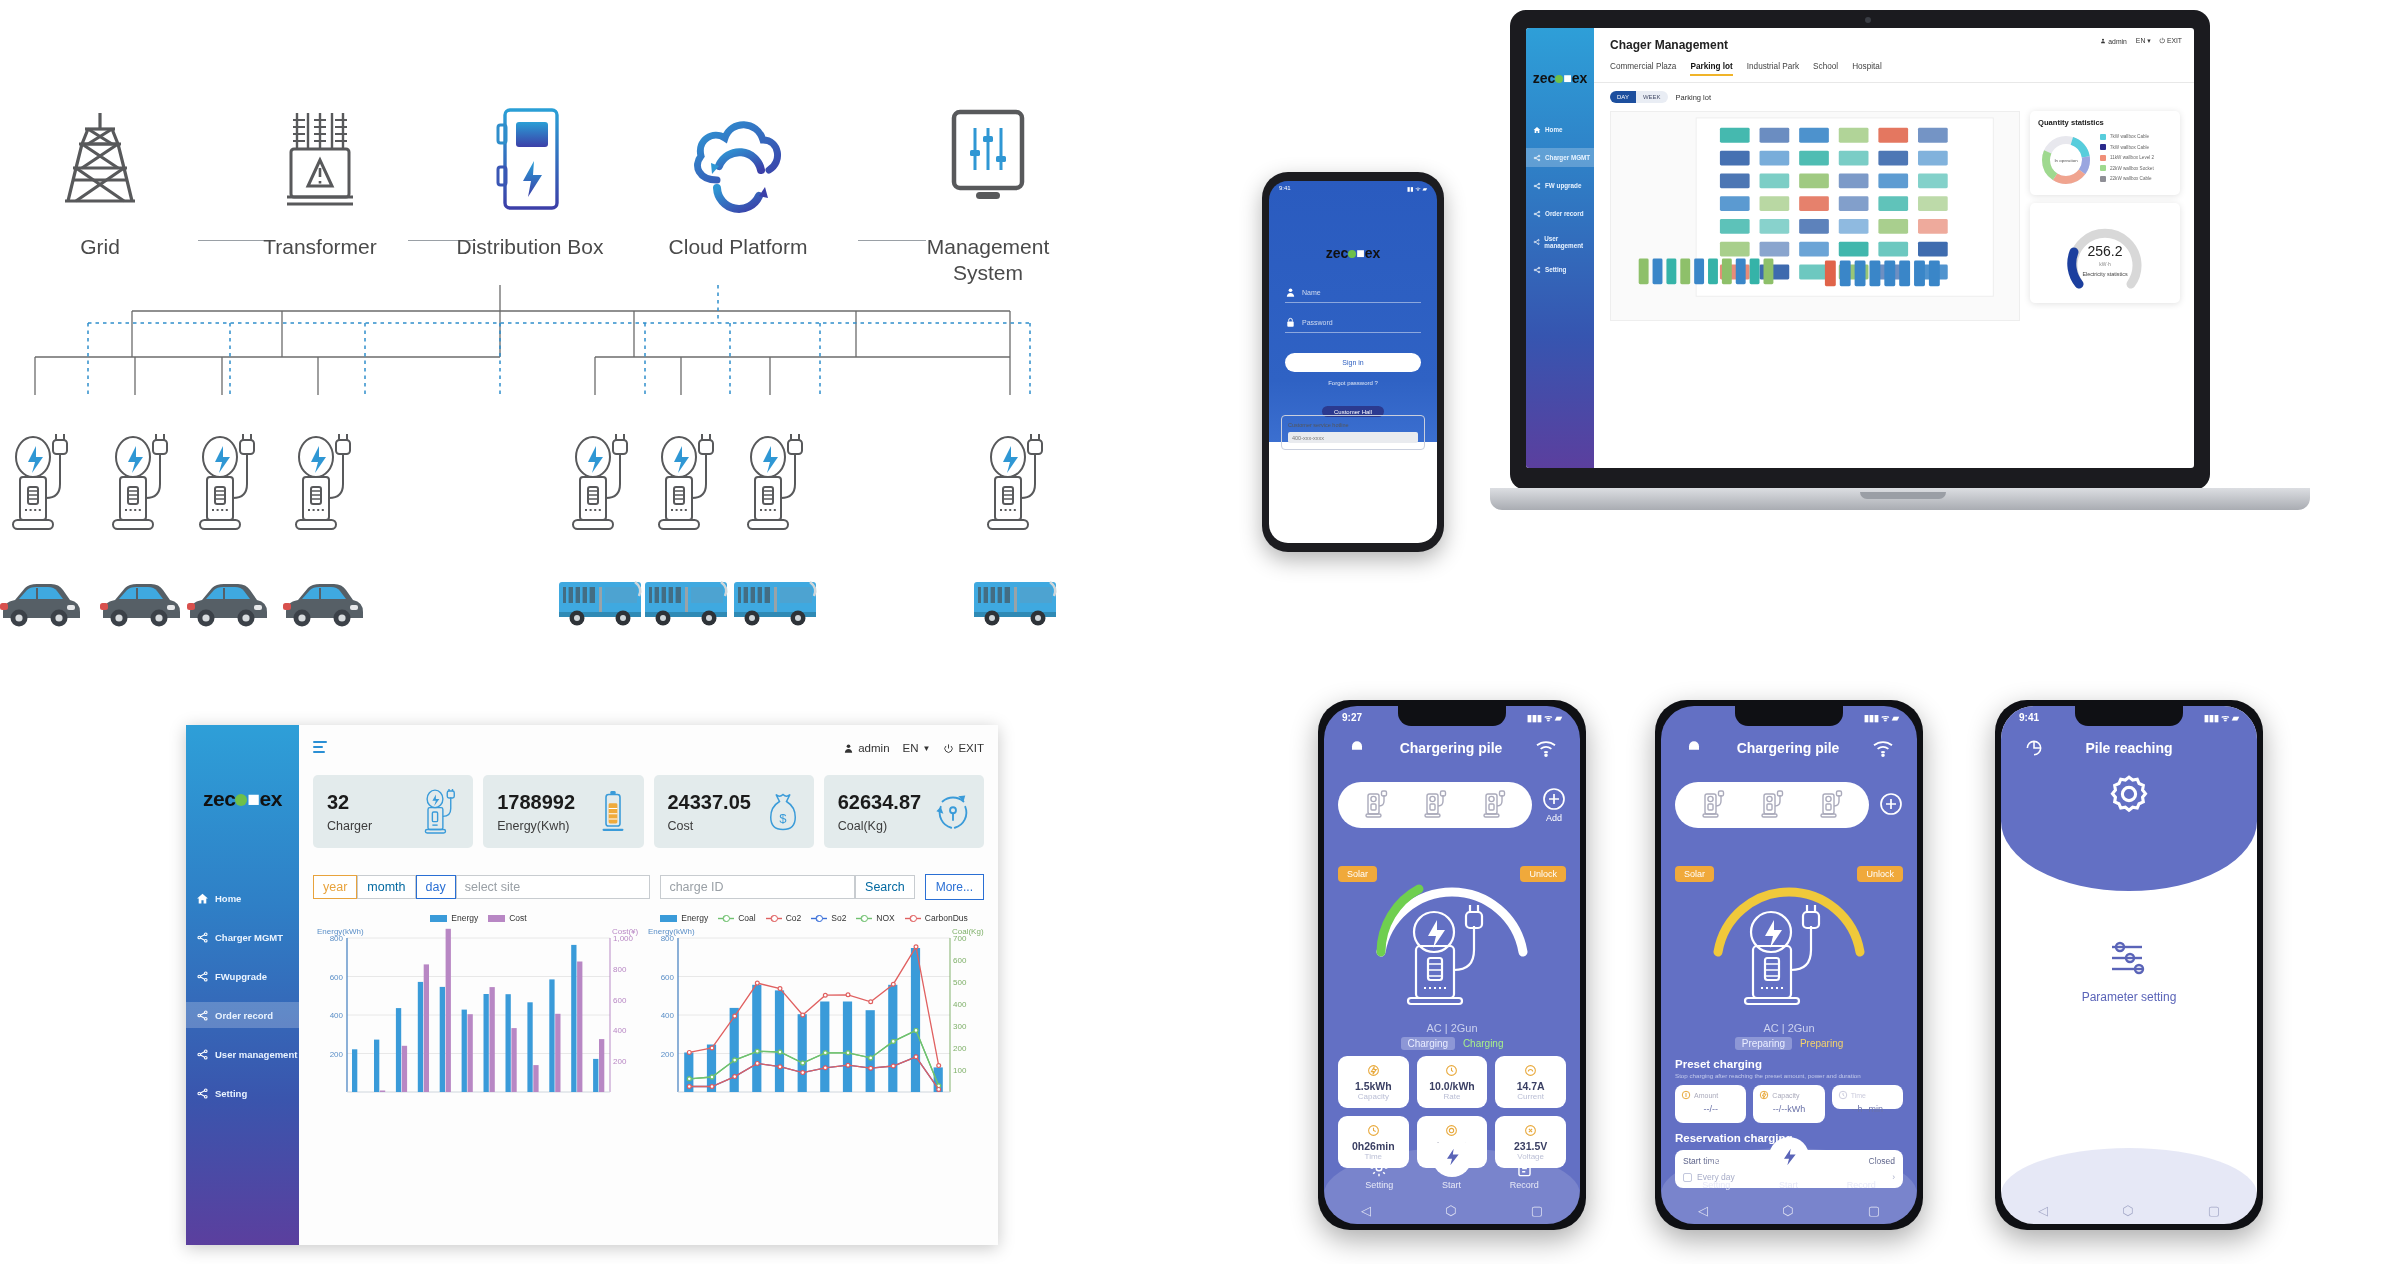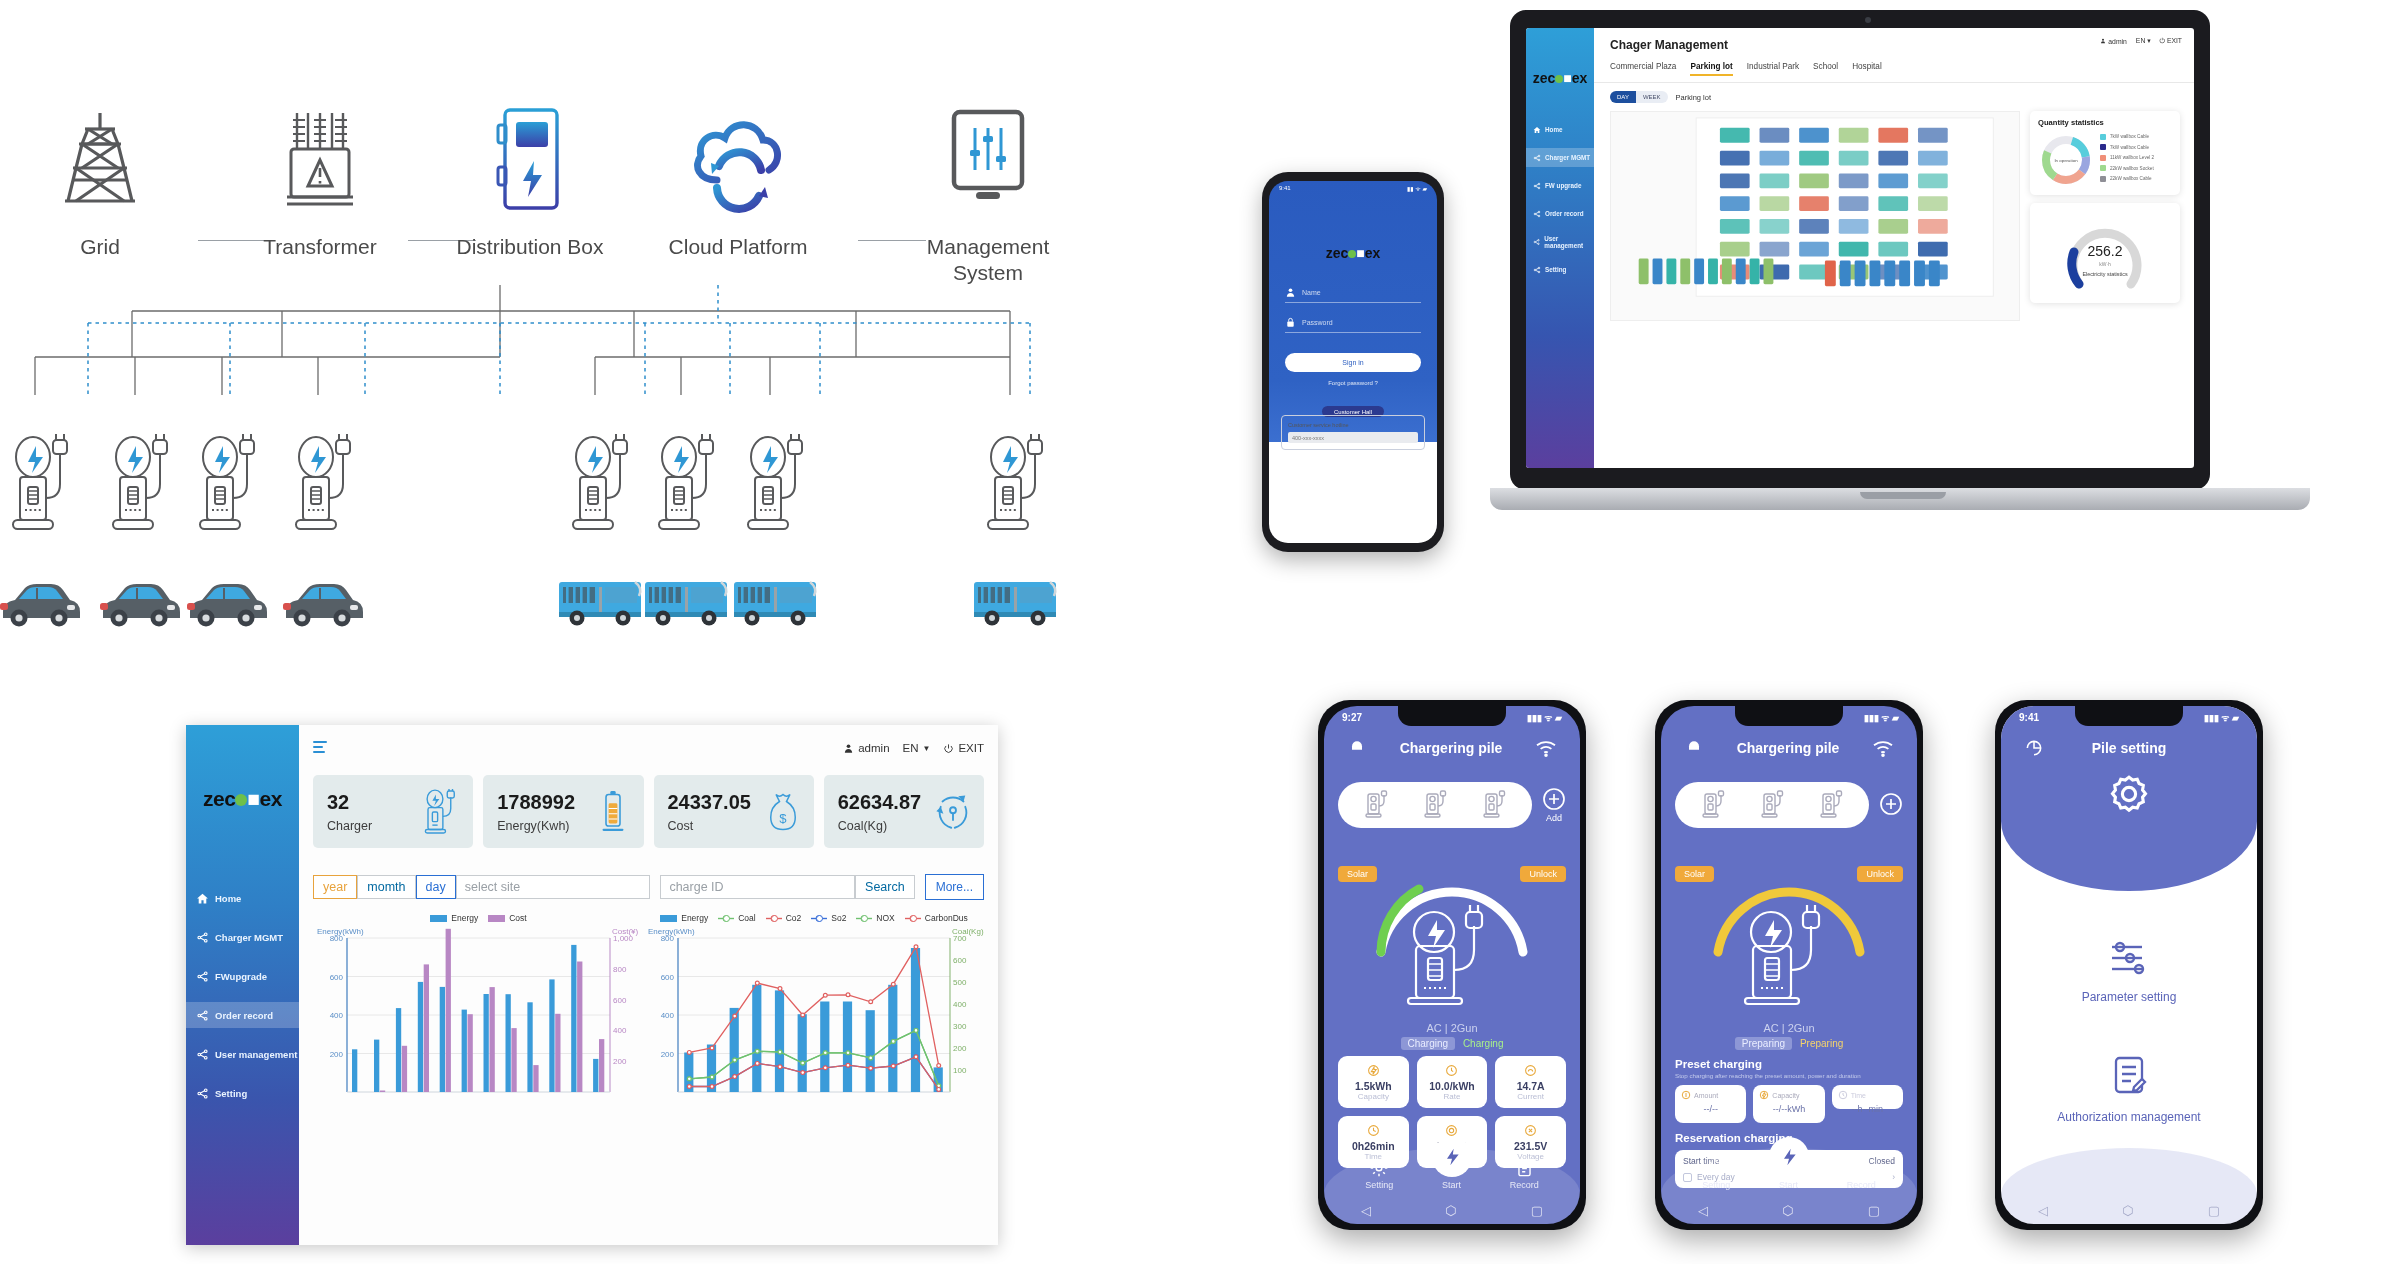--- a/index.html
+++ b/index.html
@@ -1515,48 +1515,40 @@
                   border-radius: 0 0 50% 50% / 0 0 70px 70px;"></div>
       <div class="stbar" style="position:relative; z-index:4;">
         <span>9:41</span>
         <span style="font-size:9px">▮▮▮ ᯤ ▰</span>
       </div>
       <div class="ph-nav" style="top:32px; z-index:4;">
         <svg width="20" height="20" viewBox="0 0 24 24" fill="none" stroke="#fff" stroke-width="1.9">
           <path d="M4 12a8 8 0 1 1 8 8"></path>
             <path d="M12 4v8h8"></path>
           </svg>
-        <div style="color:#fff; font-size:14px; font-weight:600;">Pile setting</div>
+        <div style="color:#fff; font-size:14px; font-weight:600;">Pile reaching</div>
         <span style="width:20px"></span>
       </div>
       <svg style="position:absolute; left:50%; transform:translateX(-50%); top:66px; z-index:4;" width="44" height="44" viewBox="0 0 24 24" fill="none" stroke="#fff" stroke-width="1.7">
         <path d="M12 2.8l2 1.6 2.5-.4 1 2.3 2.3 1-.4 2.5 1.6 2-1.6 2 .4 2.5-2.3 1-1 2.3-2.5-.4-2 1.6-2-1.6-2.5.4-1-2.3-2.3-1 .4-2.5-1.6-2 1.6-2-.4-2.5 2.3-1 1-2.3 2.5.4z"></path>
         <circle cx="12" cy="12" r="3.6"></circle>
       </svg>
 
       <div style="position:absolute; left:0; right:0; top:232px; text-align:center;">
         <svg width="46" height="40" viewBox="0 0 46 40" fill="none" stroke="#5a64b8" stroke-width="2.4">
           <path d="M6 9h30"></path>
             <circle cx="14" cy="9" r="4"></circle>
           <path d="M6 20h30"></path>
             <circle cx="24" cy="20" r="4"></circle>
           <path d="M6 31h30"></path>
             <circle cx="33" cy="31" r="4"></circle>
         </svg>
         <div style="color:#5a64b8; font-size:12px; margin-top:8px;">Parameter setting</div>
       </div>
 
-      <div style="position:absolute; left:0; right:0; top:348px; text-align:center;">
-        <svg width="40" height="44" viewBox="0 0 40 44" fill="none" stroke="#5a64b8" stroke-width="2.3">
-          <rect x="7" y="4" width="26" height="34" rx="3.5"></rect>
-          <path d="M13 13h14M13 20h14M13 27h9"></path>
-          <path d="M25 33 l8-8 3 3 -8 8 -4 1z" fill="#fff"></path>
-        </svg>
-        <div style="color:#5a64b8; font-size:12px; margin-top:8px;">Authorization management</div>
-      </div>
 
       <div class="wave" style="background:rgba(99,112,196,.16);"></div>
       <div class="navbar3">
         <span style="color:#8e93b8; font-size:13px;">◁</span>
         <span style="color:#8e93b8; font-size:13px;">⬡</span>
         <span style="color:#8e93b8; font-size:13px;">▢</span>
       </div>
     </div>
   </div>
 

